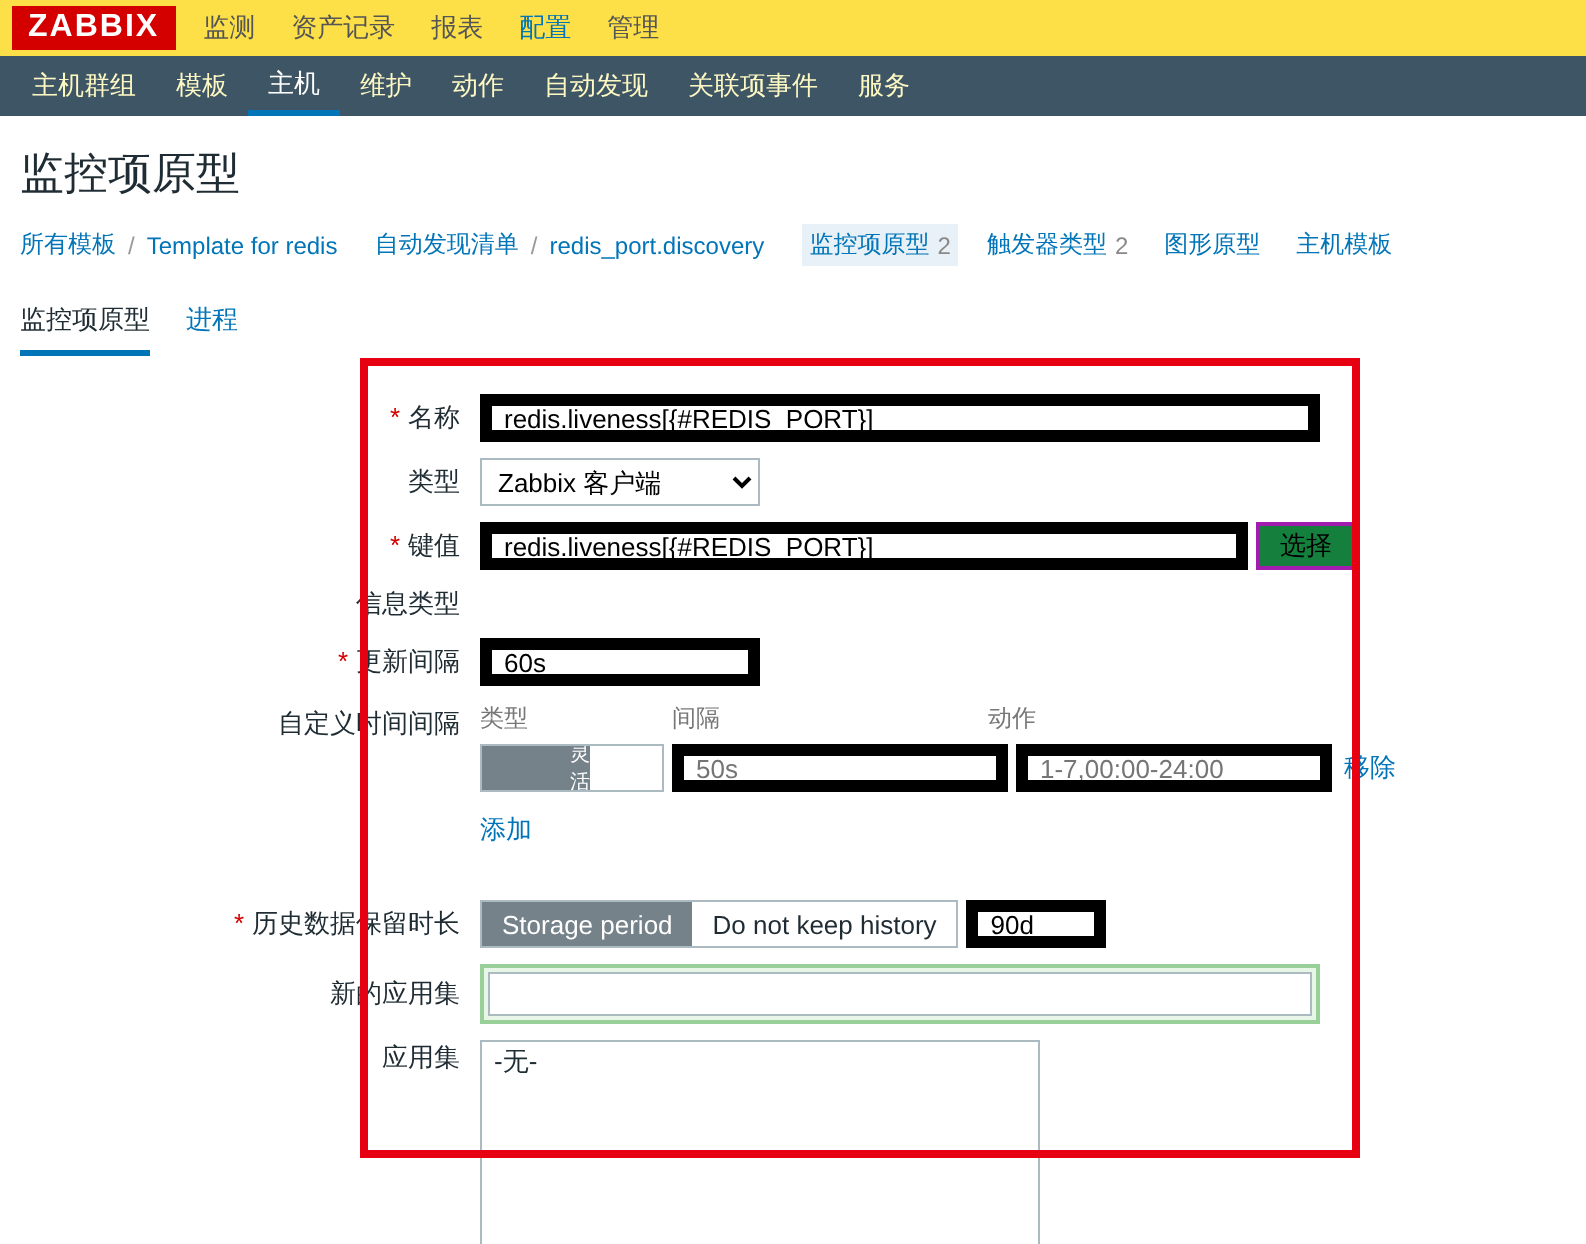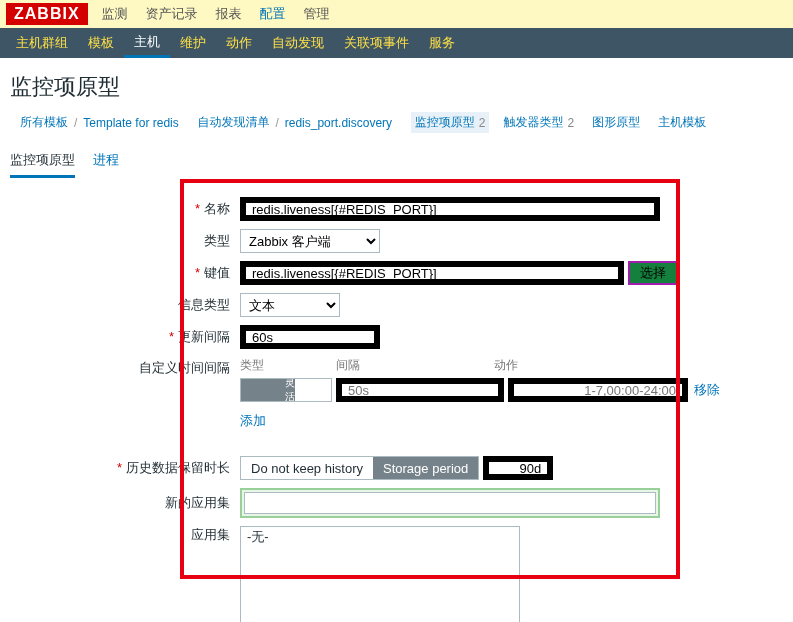--- a/index.html
+++ b/index.html
@@ -1,26 +1,26 @@
 <!DOCTYPE html>
 <html><head>
 <meta charset="utf-8">
 <style>
 * { box-sizing: border-box; margin: 0; padding: 0; }
 body { font-family: Arial, "Microsoft YaHei", sans-serif; font-size: 13px; color: #1f2c33; background: #fff; width: 793px; }
-.top-bar { display: flex; align-items: center; background: #fef9c3; height: 28px; padding: 0 6px; }
+.top-bar { display: flex; align-items: center; background: #fde047; height: 28px; padding: 0 6px; }
 .logo { background: #d40000; color: #fff; font-weight: bold; font-size: 16px; padding: 2px 8px; letter-spacing: 1px; margin-right: 14px; }
 .top-menu { display: flex; gap: 18px; }
 .top-menu-item { color: #555; font-size: 13px; cursor: pointer; }
 .top-menu-item.active { color: #0275b8; }
 .sub-bar { background: #3e5565; height: 30px; display: flex; align-items: center; padding: 0 6px; }
-.sub-item { color: #fde047; font-size: 13px; padding: 0 10px; cursor: pointer; height: 30px; display: flex; align-items: center; }
+.sub-item { color: #fef9c3; font-size: 13px; padding: 0 10px; cursor: pointer; height: 30px; display: flex; align-items: center; }
 .sub-item.active { color: #fff; border-bottom: 3px solid #0275b8; }
 .page-title { font-size: 22px; font-weight: normal; color: #1f2c33; padding: 14px 10px 10px; }
-.breadcrumb-row { display: flex; align-items: center; padding: 0 20px 12px; font-size: 12px; gap: 6px; flex-wrap: wrap; }
+.breadcrumb-row { display: flex; align-items: center; padding: 0 10px 12px; font-size: 12px; gap: 6px; flex-wrap: wrap; }
 .bc-link { color: #0275b8; cursor: pointer; }
 .bc-sep { color: #999; }
 .bc-pill { padding: 2px 4px; display: inline-flex; align-items: center; gap: 4px; }
 .bc-pill.active { background: #e8f1f7; }
 .count { color: #888; }
 .tabs-row { display: flex; padding: 0 10px; border-bottom: 1px solid #fff; gap: 18px; }
 .tab { color: #0275b8; font-size: 13px; padding: 6px 0; cursor: pointer; }
 .tab.active { border-bottom: 3px solid #0275b8; color: #1f2c33; }
 .form-area { position: relative; padding: 10px 10px 40px; }
 .red-border { position: absolute; border: 4px solid #e60012; top: 0px; left: 180px; width: 500px; height: 400px; pointer-events: none; z-index: 5; }
@@ -123,21 +123,20 @@
 
   <div class="form-row">
     <div class="form-label"><span class="req-star">*</span><span>键值</span></div>
     <input class="text-input" style="width: 384px;" value="redis.liveness[{#REDIS_PORT}]">
     <span style="width:4px"></span>
     <button class="btn">选择</button>
   </div>
 
   <div class="form-row">
     <div class="form-label">信息类型</div>
-    <select class="select" style="width:100px"><option>文本</option></select>
   </div>
 
   <div class="form-row">
     <div class="form-label"><span class="req-star">*</span><span>更新间隔</span></div>
     <input class="text-input" style="width: 140px;" value="60s">
   </div>
 
   <div class="form-row" style="align-items:flex-start">
     <div class="form-label" style="padding-top:2px">自定义时间间隔</div>
     <div class="interval-block">
@@ -147,37 +146,37 @@
         <div class="ih-action">动作</div>
       </div>
       <div class="interval-row">
         <div class="toggle-group">
           <div class="toggle-btn active">灵活</div>
           <div class="toggle-btn inactive">调度</div>
         </div>
         <span style="width:4px"></span>
         <input class="text-input" style="width: 168px; color: rgb(170, 170, 170);" placeholder="50s">
         <span style="width:4px"></span>
-        <input class="text-input" style="width: 180px; color: rgb(170, 170, 170); text-align: right;" placeholder="1-7,00:00-24:00">
+        <input class="text-input" style="width: 158px; color: rgb(170, 170, 170);" placeholder="1-7,00:00-24:00">
         <span style="width:6px"></span>
         <span class="link-action">移除</span>
       </div>
       <div class="add-link"><span class="link-action">添加</span></div>
     </div>
   </div>
 
   <div class="form-row" style="margin-top:26px">
     <div class="form-label"><span class="req-star">*</span><span>历史数据保留时长</span></div>
     <div class="history-row">
       <div class="hist-toggle">
+        <div class="hist-btn active">Storage period</div>
         <div class="hist-btn">Do not keep history</div>
-        <div class="hist-btn active">Storage period</div>
       </div>
       <span style="width:4px"></span>
-      <input class="text-input" style="width: 70px; text-align: right;" value="90d">
+      <input class="text-input" style="width: 70px;" value="90d">
     </div>
   </div>
 
   <div class="form-row">
     <div class="form-label">新的应用集</div>
     <div class="app-input-outer" style="width:420px">
       <input class="app-input" style="">
     </div>
   </div>
 

